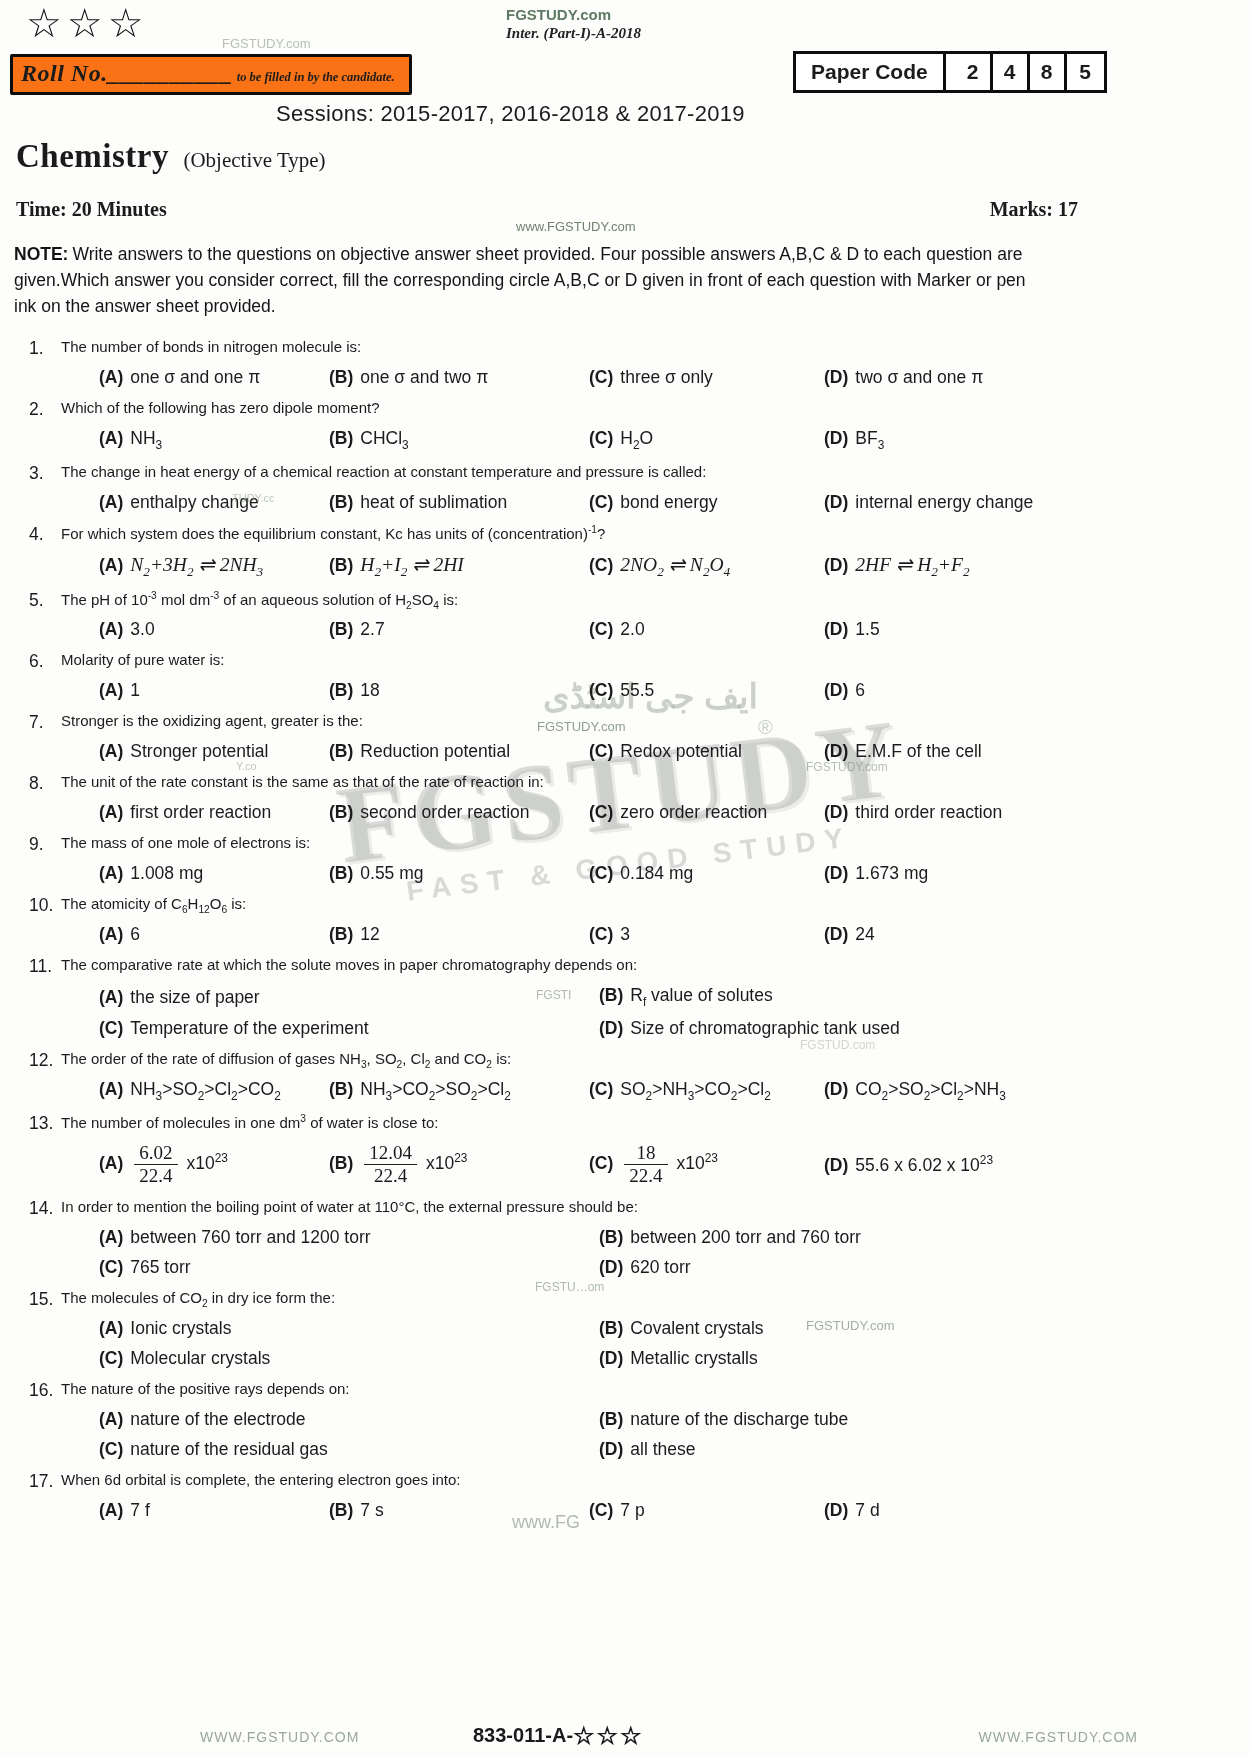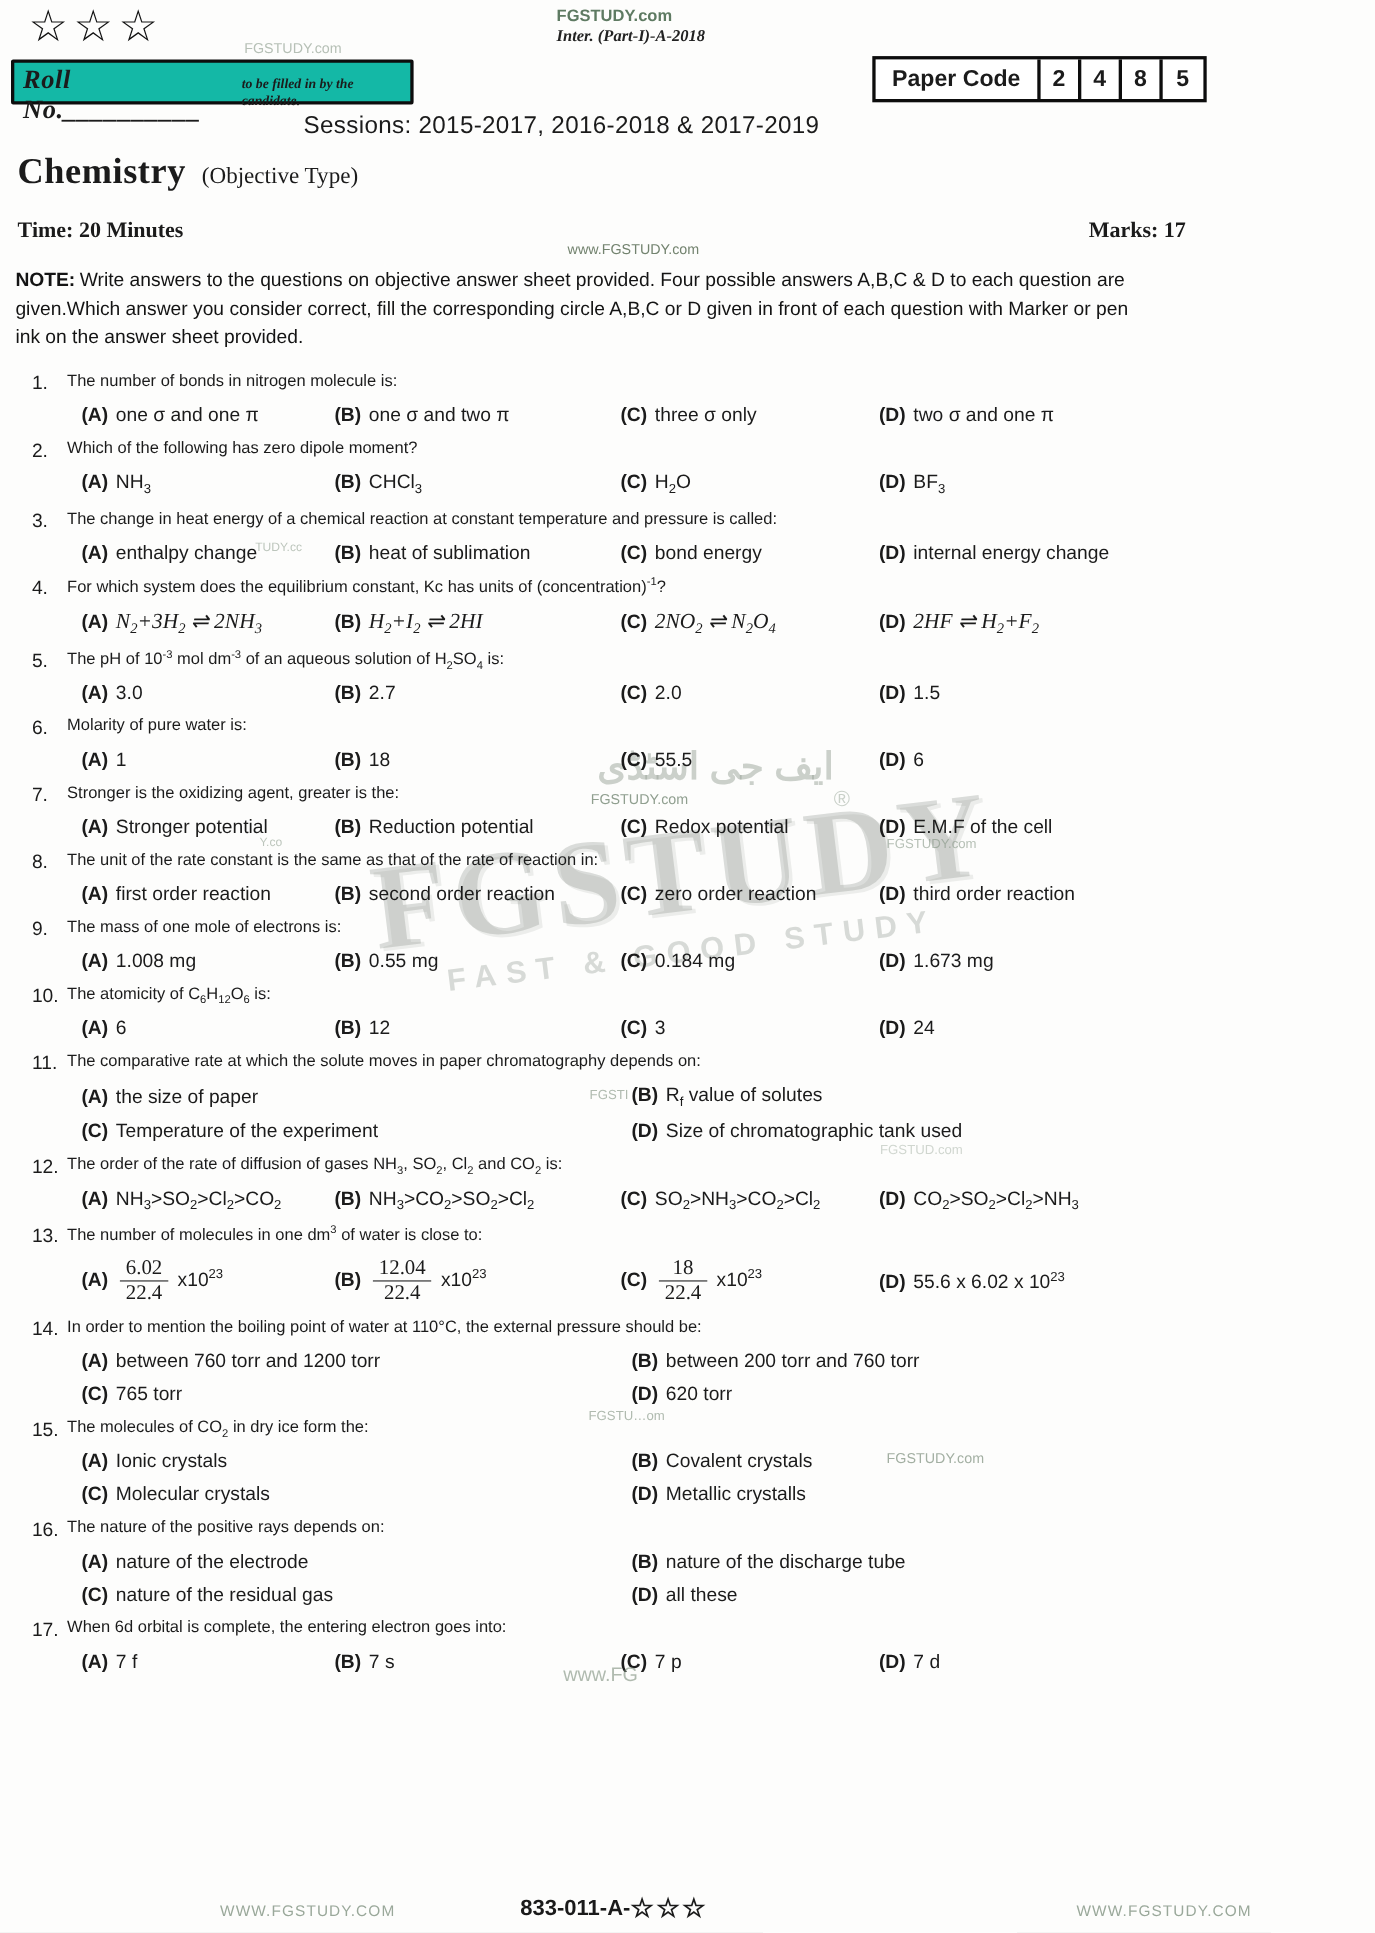--- a/index.html
+++ b/index.html
@@ -6,26 +6,26 @@
   html,body { background:#e9e9e9; }
   body { font-family:"Liberation Sans", sans-serif; color:#1b1b1b; }
   .page { position:relative; width:1250px; height:1757px; margin:0 auto; background:#fdfdfc; overflow:hidden; }
 
   
   .stars { position:absolute; left:26px; top:0px; font-size:40px; letter-spacing:5px; color:#0f0f0f; }
   .hdr-center { position:absolute; left:506px; top:6px; }
   .fg-top { color:#5e7a62; font-size:15px; font-weight:bold; }
   .paper-ref { font-family:"Liberation Serif", serif; font-style:italic; font-weight:bold; font-size:15px; color:#222; margin-top:2px; }
 
-  .rollbox { position:absolute; left:10px; top:54px; width:366px; height:41px; border:3px solid #0d0d0d; background:#14b8a6;
+  .rollbox { position:absolute; left:10px; top:54px; width:402px; height:41px; border:3px solid #0d0d0d; background:#f97316;
              display:flex; align-items:baseline; padding:3px 8px; border-radius:2px; }
   .roll-label { font-family:"Liberation Serif", serif; font-weight:bold; font-style:italic; font-size:24px; letter-spacing:0.5px; }
   .roll-note  { font-family:"Liberation Serif", serif; font-weight:bold; font-style:italic; font-size:12.5px; margin-left:4px; }
 
-  .codebox { position:absolute; left:793px; top:51px; height:42px; display:flex; border:3px solid #0d0d0d; background:#fff; }
+  .codebox { position:absolute; left:793px; top:51px; height:42px; display:flex; border:3px solid #0d0d0d; background:#fff;gap:10px; }
   .code-label { display:flex; align-items:center; padding:0 15px; font-weight:bold; font-size:21px; border-right:3px solid #0d0d0d; }
   .digit { display:flex; align-items:center; justify-content:center; width:37px; font-weight:bold; font-size:21px; border-right:3px solid #0d0d0d; }
   .digit:last-child { border-right:none; }
 
   .sessions { position:absolute; left:276px; top:101px; font-weight:normal; font-size:22px; letter-spacing:0.3px; }
 
   .titlerow { position:absolute; left:16px; top:138px; }
   .subject { font-family:"Liberation Serif", serif; font-weight:bold; font-size:33px; letter-spacing:0.5px; }
   .subject-type { font-family:"Liberation Serif", serif; font-size:21px; margin-left:10px; }
 
@@ -36,21 +36,21 @@
 
   .note { position:absolute; left:14px; top:242px; width:1030px; font-size:17.5px; line-height:1.48; color:#141414; }
   .note b { margin-right:4px; }
 
   
   #questions { position:absolute; left:14px; top:338px; width:1222px; }
   .question { margin-bottom:11px; }
   .q-head { display:flex; margin-bottom:8px; }
   .q-no { flex:none; width:47px; padding-left:15px; font-size:17.5px; }
   .q-text { font-size:15px; }
-  .opts { margin-left:60px; display:grid; row-gap:9px; align-items:center; }
+  .opts { margin-left:85px; display:grid; row-gap:9px; align-items:center; }
   .opts.four { grid-template-columns:230px 260px 235px auto; }
   .opts.two  { grid-template-columns:500px auto; }
   .opt { font-size:17.5px; white-space:nowrap; }
   .opt-label { font-weight:bold; margin-right:7px; }
   .opt.math { font-family:"Liberation Serif", serif; font-style:italic; font-size:19.5px; }
   .opt.math .opt-label { font-family:"Liberation Sans", sans-serif; font-style:normal; font-size:17.5px; }
   sup { font-size:68%; vertical-align:super; }
   sub { font-size:68%; vertical-align:sub; }
   .frac { display:inline-flex; flex-direction:column; text-align:center; vertical-align:middle;
           font-family:"Liberation Serif", serif; font-style:normal; font-size:19px; line-height:1.15; margin:0 4px; }

